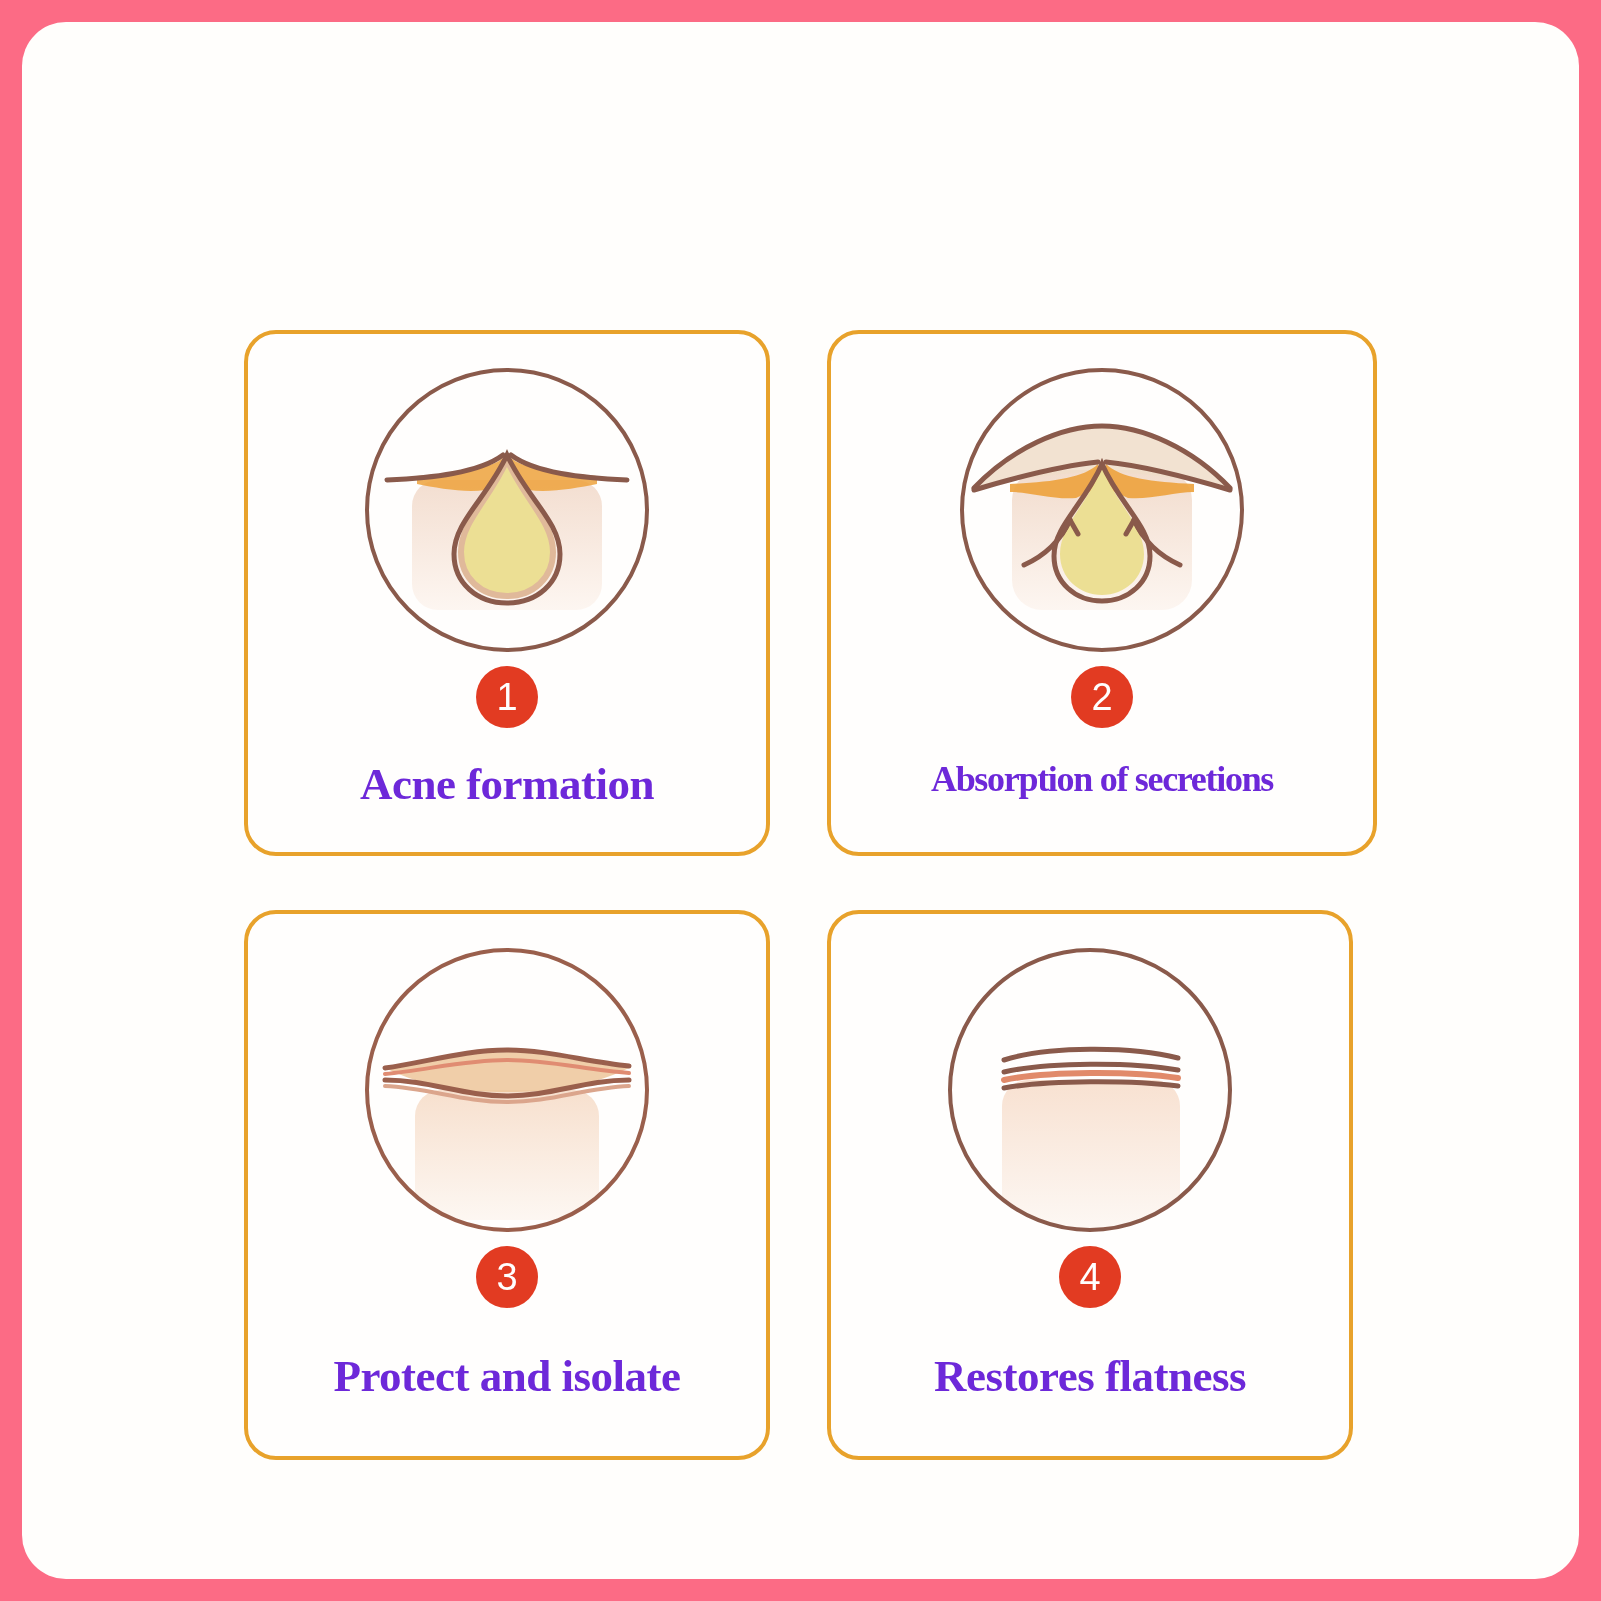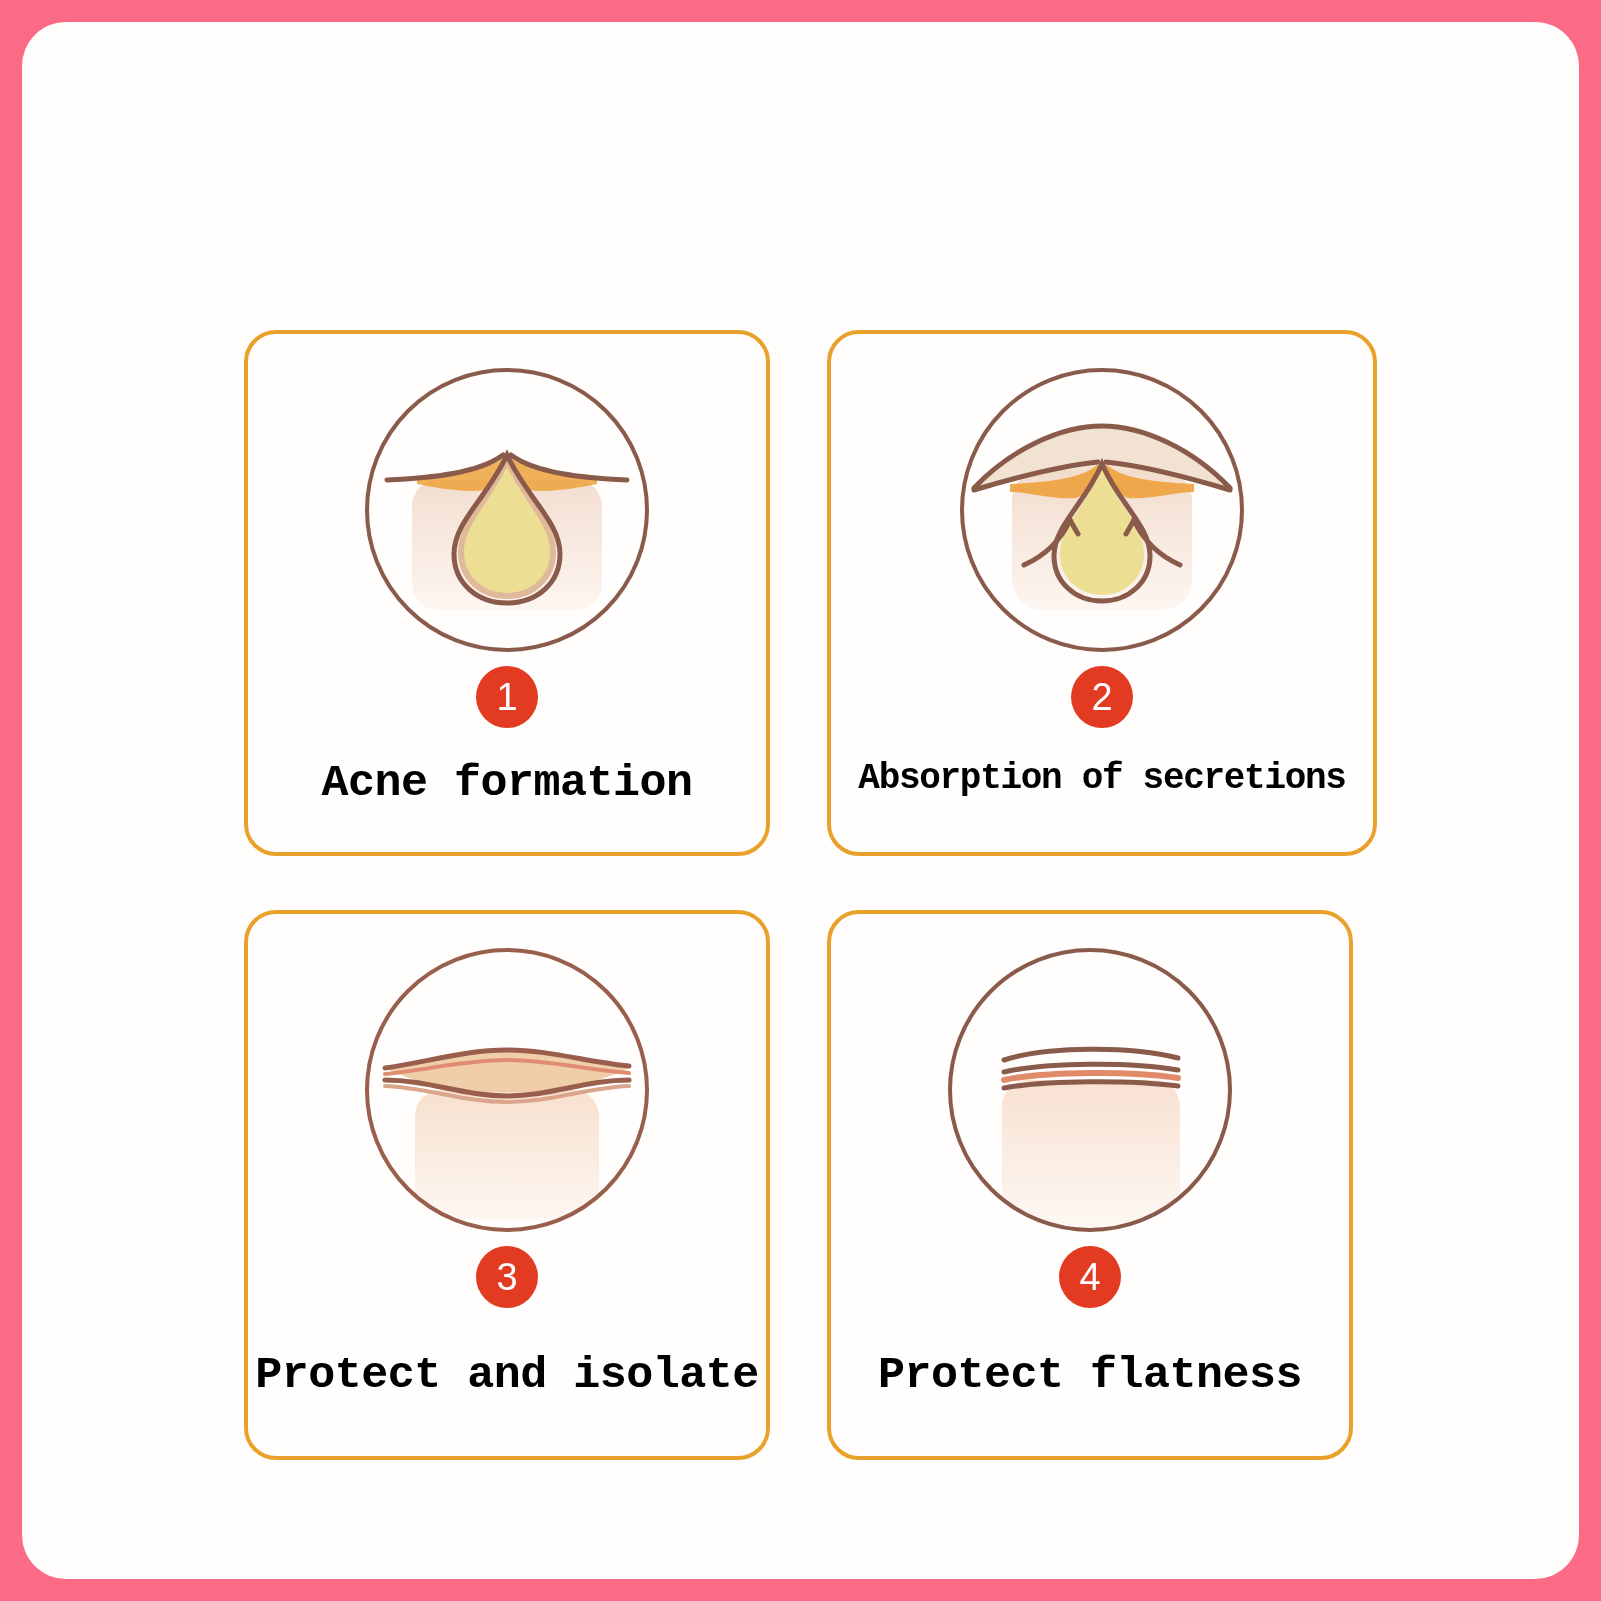--- a/index.html
+++ b/index.html
@@ -80,28 +80,28 @@
     font-size: 38px;
     font-weight: 500;
     line-height: 62px;
     text-align: center;
     margin-top: 6px;
     font-family: "Liberation Sans", sans-serif;
     user-select: none;
   }
 
   .label {
-    color: #000000;
+    color: #6d28d9;
     font-size: 45px;
     font-weight: bold;
     letter-spacing: -0.5px;
     margin-top: 30px;
     text-align: left;
     white-space: nowrap;
-    font-family: Liberation Mono, monospace;
+    font-family: Liberation Serif, serif;
   }
   .card.c2 .label { font-size: 36px; letter-spacing: -1.3px; }
   .card.c1 .label { margin-top: 30px; }
   .card.c3 .label,
   .card.c4 .label { margin-top: 42px; }
 </style>
 </head>
 <body>
 
 <div id="frame">
@@ -239,18 +239,18 @@
 
               <path d="M64,120 C108,106 192,106 238,118" fill="none" stroke="#8a5a4b" stroke-width="5" stroke-linecap="round"></path>
               <path d="M64,132 C108,122 192,122 238,130" fill="none" stroke="#8a5a4b" stroke-width="5" stroke-linecap="round"></path>
               <path d="M64,140 C108,131 192,131 238,138" fill="none" stroke="#e18a6a" stroke-width="6" stroke-linecap="round"></path>
               <path d="M64,148 C108,140 192,140 238,146" fill="none" stroke="#8a5a4b" stroke-width="5" stroke-linecap="round"></path>
             </g>
             <circle cx="150" cy="150" r="140" fill="none" stroke="#8a5a4b" stroke-width="4"></circle>
           </svg>
         </div>
         <div class="badge">4</div>
-        <div class="label">Protect flatness</div>
+        <div class="label">Restores flatness</div>
       </div>
 
     </div>
   </div>
 </div>
 
 </body></html>

